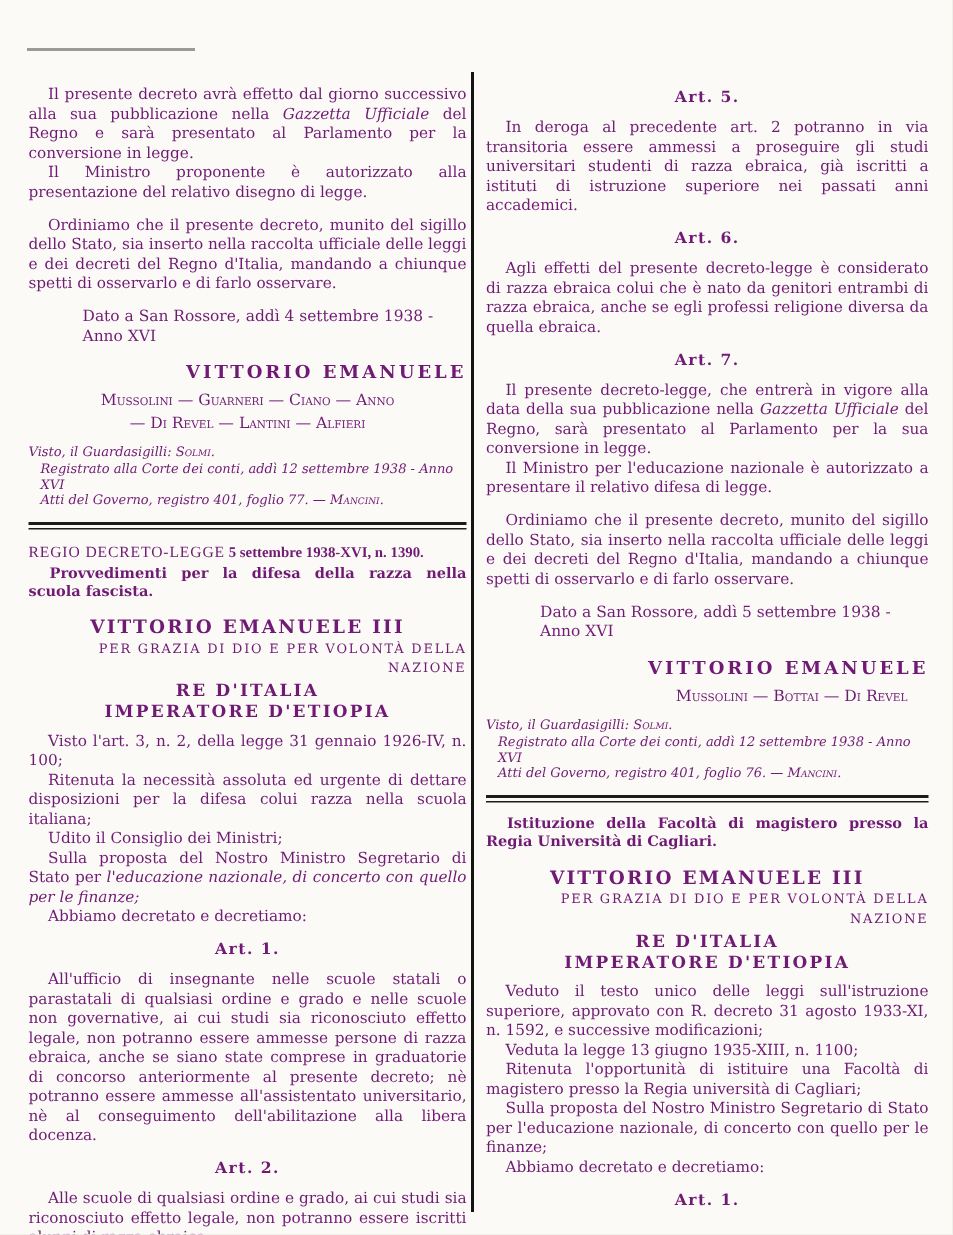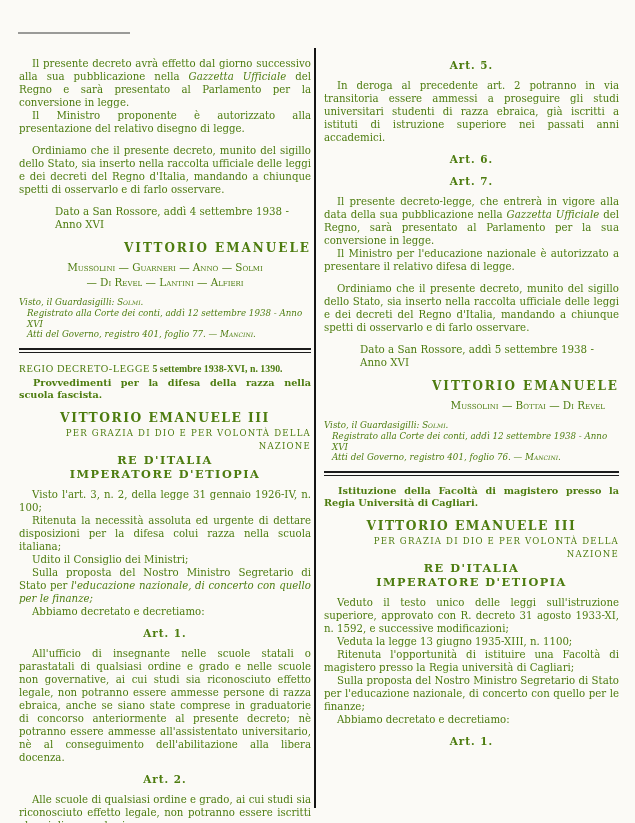--- a/index.html
+++ b/index.html
@@ -1,21 +1,21 @@
 <!DOCTYPE html>
 <html lang="it"><head>
 <meta charset="utf-8">
 <style>
   html,body{margin:0;padding:0;background:#e8e6e0;}
   .page{
     position:relative;
     width:635px;height:823px;
     background:#fbfaf6;
     font-family:"DejaVu Serif","Liberation Serif",serif;
-    color:#4d7c0f;
+    color:#701a75;
     overflow:hidden;
     margin:0 auto;
     box-sizing:border-box;
   }
   .topmark{position:absolute;left:18px;top:32px;width:112px;height:2px;background:#9a9a98;}
   .divider{position:absolute;left:314px;top:48px;width:2px;height:760px;background:#141414;}
   .col{position:absolute;top:57px;}
   .col-left{left:19px;width:292px;}
   .col-right{left:324px;width:295px;}
 
@@ -45,21 +45,21 @@
 <div class="page">
   <div class="topmark"></div>
   <div class="divider"></div>
 
   <div class="col col-left">
     <p><span>Il presente decreto avrà effetto dal giorno successivo alla sua pubblicazione nella </span><i>Gazzetta Ufficiale</i><span> del Regno e sarà presentato al Parlamento per la conversione in legge.</span></p>
     <p>Il Ministro proponente è autorizzato alla presentazione del relativo disegno di legge.</p>
     <p class="gap-top">Ordiniamo che il presente decreto, munito del sigillo dello Stato, sia inserto nella raccolta ufficiale delle leggi e dei decreti del Regno d'Italia, mandando a chiunque spetti di osservarlo e di farlo osservare.</p>
     <p class="dateline">Dato a San Rossore, addì 4 settembre 1938 - Anno XVI</p>
     <p class="king">VITTORIO EMANUELE</p>
-    <p class="sigs">Mussolini — Guarneri — Anno — Solmi</p>
+    <p class="sigs">Mussolini — Guarneri — Ciano — Anno</p>
     <p class="sigs">— Di Revel — Lantini — Alfieri</p>
     <div class="notes">
       <p class="note"><span>Visto, il Guardasigilli: </span><span class="sc">Solmi.</span></p>
       <p class="note indented">Registrato alla Corte dei conti, addì 12 settembre 1938 - Anno XVI</p>
       <p class="note indented"><span>Atti del Governo, registro 401, foglio 77. — </span><span class="sc">Mancini.</span></p>
     </div>
     <div class="double-rule"></div>
     <p class="decree-head"><span class="dname">REGIO DECRETO-LEGGE</span><span class="dnum"> 5 settembre 1938-XVI, n. 1390.</span></p>
     <p class="decree-sub">Provvedimenti per la difesa della razza nella scuola fascista.</p>
     <p class="king3">VITTORIO EMANUELE III</p>
@@ -75,20 +75,21 @@
     <p>All'ufficio di insegnante nelle scuole statali o parastatali di qualsiasi ordine e grado e nelle scuole non governative, ai cui studi sia riconosciuto effetto legale, non potranno essere ammesse persone di razza ebraica, anche se siano state comprese in graduatorie di concorso anteriormente al presente decreto; nè potranno essere ammesse all'assistentato universitario, nè al conseguimento dell'abilitazione alla libera docenza.</p>
     <p class="art">Art. 2.</p>
     <p>Alle scuole di qualsiasi ordine e grado, ai cui studi sia riconosciuto effetto legale, non potranno essere iscritti alunni di razza ebraica.</p>
 
   </div>
 
   <div class="col col-right">
     <p class="art" style="margin-top:2px">Art. 5.</p>
     <p>In deroga al precedente art. 2 potranno in via transitoria essere ammessi a proseguire gli studi universitari studenti di razza ebraica, già iscritti a istituti di istruzione superiore nei passati anni accademici.</p>
     <p class="art">Art. 6.</p>
+    <p>Agli effetti del presente decreto-legge è considerato di razza ebraica colui che è nato da genitori entrambi di razza ebraica, anche se egli professi religione diversa da quella ebraica.</p>
     <p class="art">Art. 7.</p>
     <p><span>Il presente decreto-legge, che entrerà in vigore alla data della sua pubblicazione nella </span><i>Gazzetta Ufficiale</i><span> del Regno, sarà presentato al Parlamento per la sua conversione in legge.</span></p>
     <p>Il Ministro per l'educazione nazionale è autorizzato a presentare il relativo difesa di legge.</p>
     <p class="gap-top">Ordiniamo che il presente decreto, munito del sigillo dello Stato, sia inserto nella raccolta ufficiale delle leggi e dei decreti del Regno d'Italia, mandando a chiunque spetti di osservarlo e di farlo osservare.</p>
     <p class="dateline">Dato a San Rossore, addì 5 settembre 1938 - Anno XVI</p>
     <p class="king">VITTORIO EMANUELE</p>
     <p class="sigs" style="text-align:right;padding-right:14px">Mussolini — Bottai — Di Revel</p>
     <div class="notes">
       <p class="note"><span>Visto, il Guardasigilli: </span><span class="sc">Solmi.</span></p>
       <p class="note indented">Registrato alla Corte dei conti, addì 12 settembre 1938 - Anno XVI</p>

